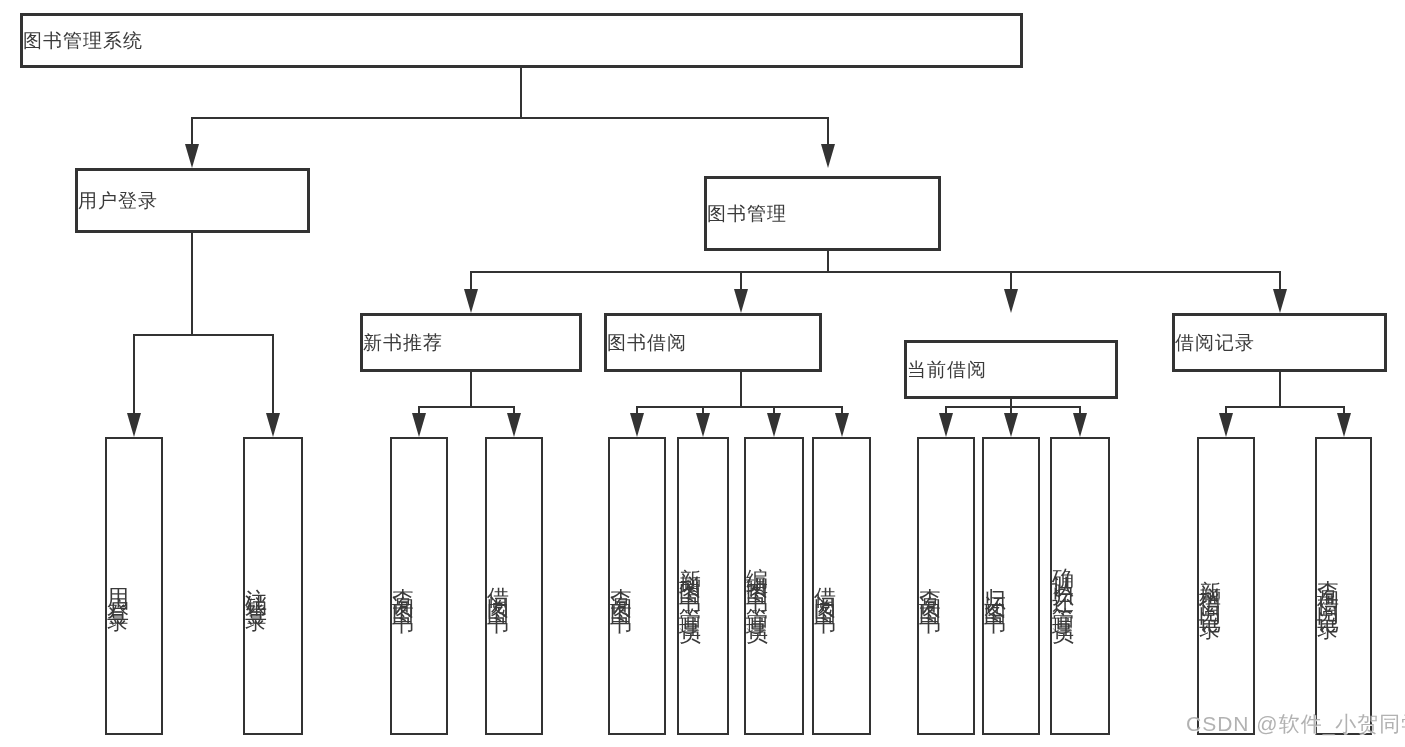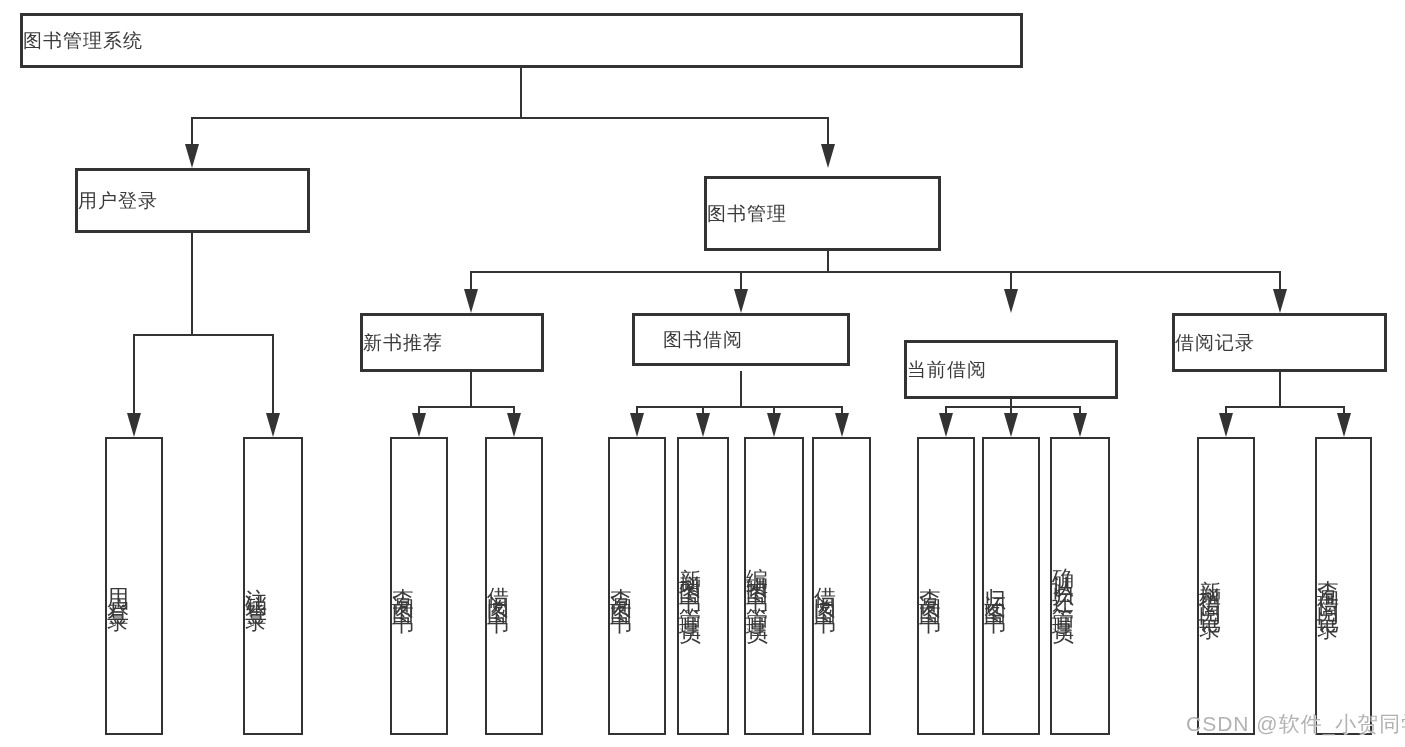--- a/index.html
+++ b/index.html
@@ -140,24 +140,24 @@
     <span>图书管理系统</span>
   </div>
 
   <div class="node h-box" style="left:75px; top:168px; width:235px; height:65px;">
     <span>用户登录</span>
   </div>
   <div class="node h-box" style="left:704px; top:168px; width:237px; height:75px;margin-top:8px;">
     <span>图书管理</span>
   </div>
 
-  <div class="node h-box" style="left:360px; top:313px; width:184px; height:59px;">
+  <div class="node h-box" style="left:360px; top:313px; width:222px; height:59px;">
     <span>新书推荐</span>
   </div>
-  <div class="node h-box" style="left:632px; top:313px; width:218px; height:53px;padding-left:28px;">
+  <div class="node h-box" style="left:604px; top:313px; width:218px; height:59px;">
     <span>图书借阅</span>
   </div>
   <div class="node h-box" style="left:904px; top:313px; width:214px; height:59px;margin-top:27px;">
     <span>当前借阅</span>
   </div>
   <div class="node h-box" style="left:1172px; top:313px; width:215px; height:59px;">
     <span>借阅记录</span>
   </div>
 
   <div class="node leaf" style="left:105px; top:437px; width:58px; height:298px;">

